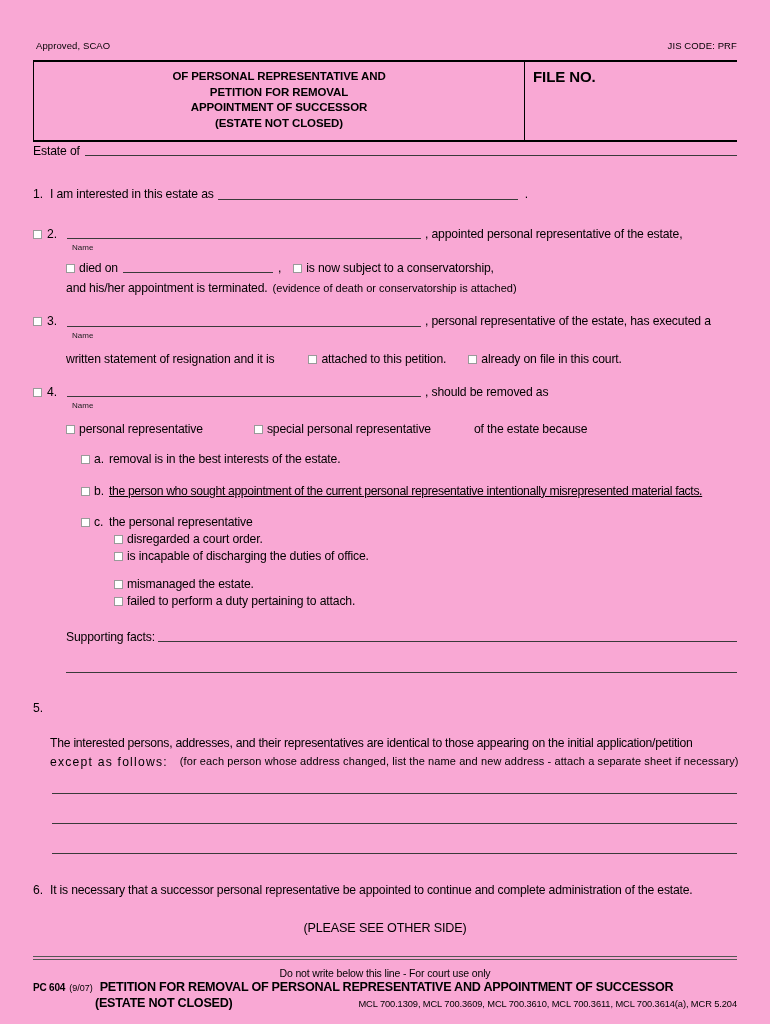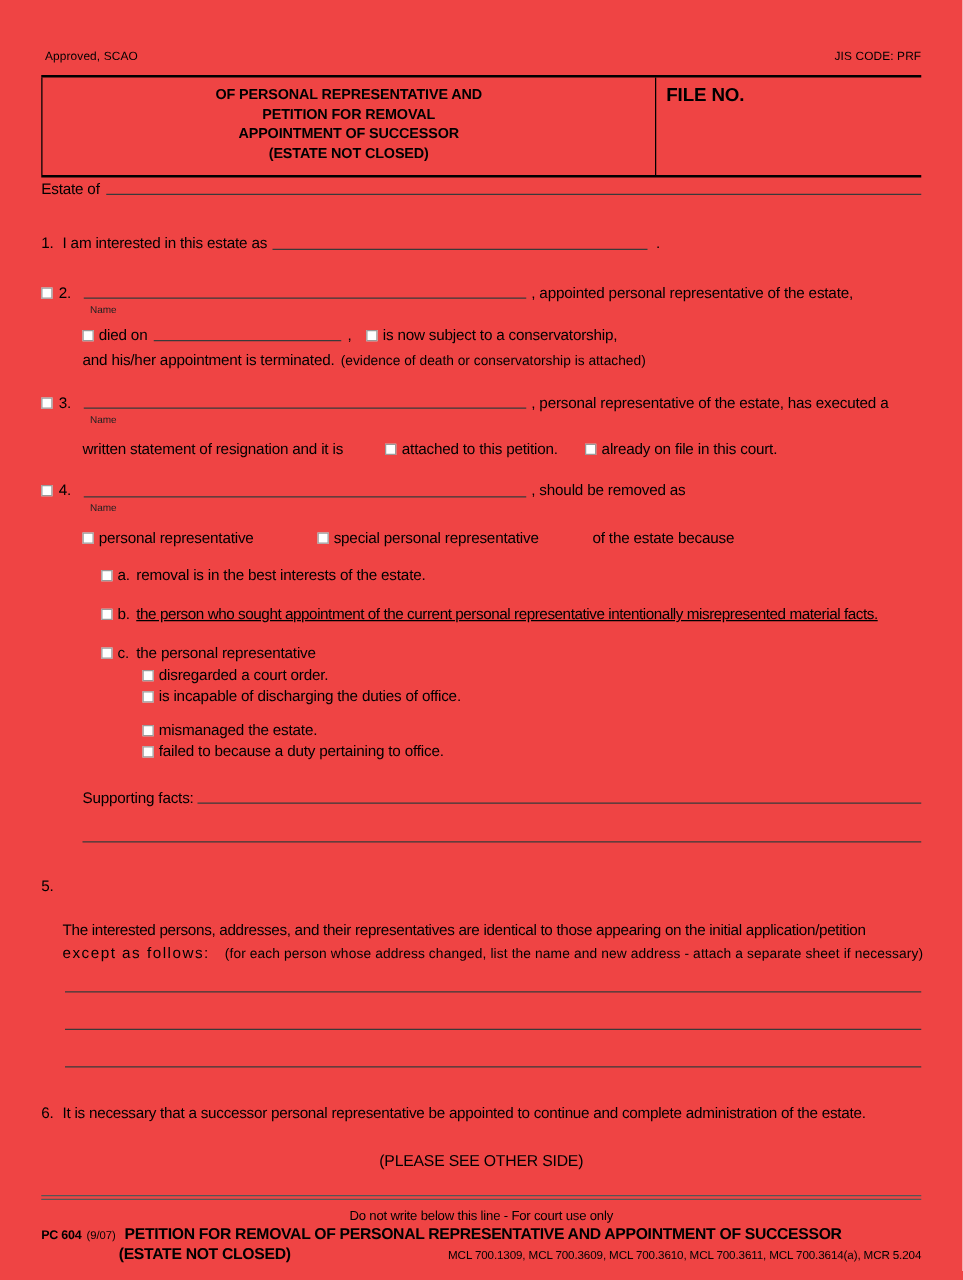--- a/index.html
+++ b/index.html
@@ -11,21 +11,21 @@
   body {
     font-family: "Liberation Sans", sans-serif;
     color: #000000;
     -webkit-font-smoothing: antialiased;
   }
   .page {
     position: relative;
     width: 770px;
     height: 1024px;
     margin: 0 auto;
-    background: #ef4444;
+    background: #f9a8d4;
     overflow: hidden;
     box-sizing: border-box;
   }
   .nowrap { white-space: nowrap; }
 
   
   .rule {
     flex: 1 1 auto;
     border-bottom: 1px solid #3a3a3a;
     height: 0;
@@ -306,37 +306,37 @@
         <div class="cbitem" style="margin-top:2px;">
           <span class="cb"></span>
           <span class="lbl nowrap">is incapable of discharging the duties of office.</span>
         </div>
         <div class="cbitem" style="margin-top:12px;">
           <span class="cb"></span>
           <span class="lbl nowrap">mismanaged the estate.</span>
         </div>
         <div class="cbitem" style="margin-top:2px;">
           <span class="cb"></span>
-          <span class="lbl nowrap">failed to because a duty pertaining to office.</span>
+          <span class="lbl nowrap">failed to perform a duty pertaining to attach.</span>
         </div>
       </div>
 
       <div class="item" style="margin-top:21px;margin-left:33px;">
         <span class="nowrap">Supporting facts:</span>
         <span class="rule" style="margin-left:3px;"></span>
       </div>
       <div style="margin-left:33px;margin-top:27px;border-bottom:1px solid #3a3a3a;height:0;"></div>
     </div>
 
     <div style="margin-top:28px;">
       <div class="item">
         <span class="num">5.</span>
         <span class="nowrap" style="letter-spacing:-0.25px;margin-top:35px;">The interested persons, addresses, and their representatives are identical to those appearing on the initial application/petition</span>
       </div>
-      <div class="item" style="margin-left:17px;margin-top:3px;align-items:flex-end;">
+      <div class="item" style="margin-left:17px;margin-top:3px;align-items:flex-start;">
         <span class="nowrap" style="letter-spacing:1.2px;">except as follows:</span>
         <span class="small nowrap" style="padding-left:12px;letter-spacing:0.1px;">(for each person whose address changed, list the name and new address - attach a separate sheet if necessary)</span>
       </div>
 
       <div style="margin-left:19px;margin-top:23px;border-bottom:1px solid #3a3a3a;height:0;"></div>
       <div style="margin-left:19px;margin-top:29px;border-bottom:1px solid #3a3a3a;height:0;"></div>
       <div style="margin-left:19px;margin-top:29px;border-bottom:1px solid #3a3a3a;height:0;"></div>
     </div>
 
     <div class="item" style="margin-top:29px;">

